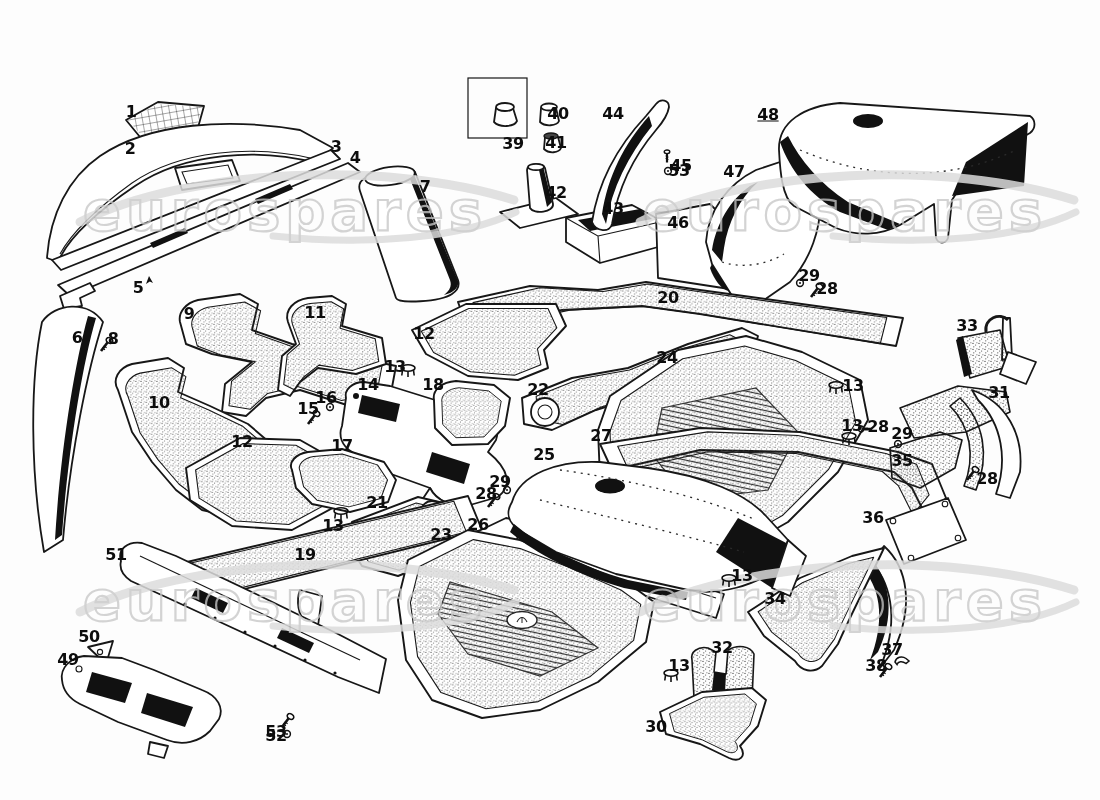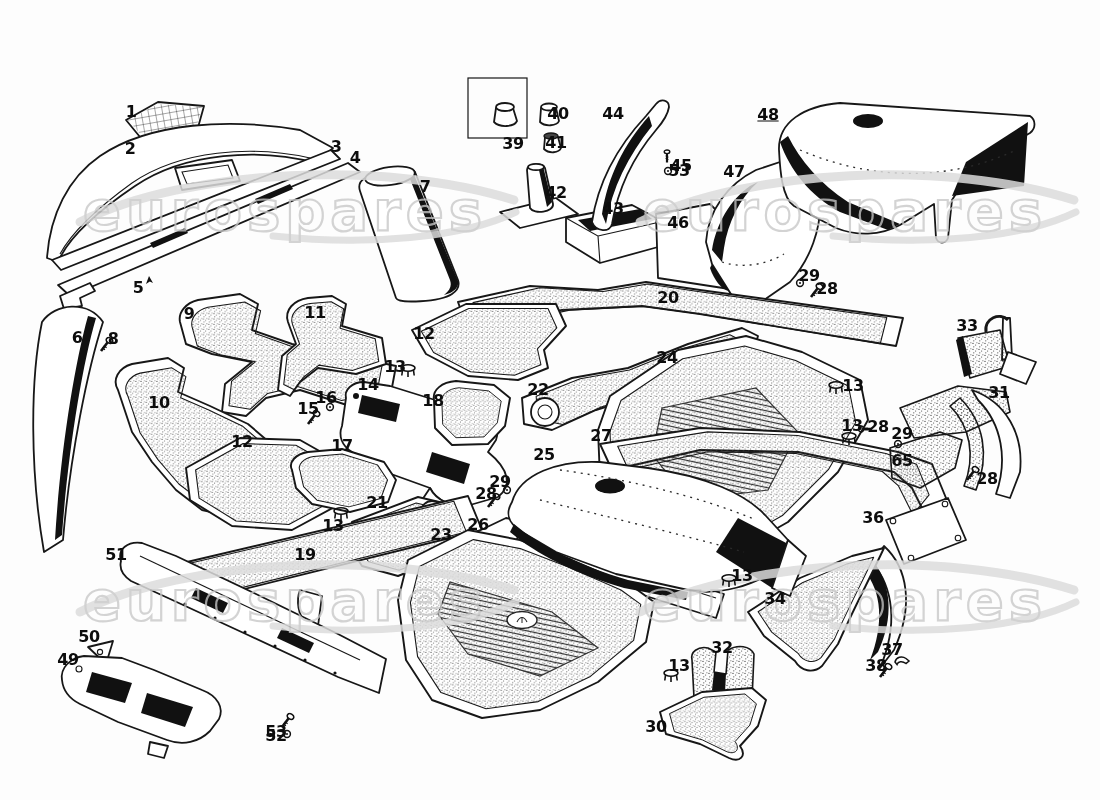--- a/index.html
+++ b/index.html
@@ -308,21 +308,21 @@
       <div class="callout" style="left: 395px; top: 366px;">13</div>
       <div class="callout" style="left: 853px; top: 385px;">13</div>
       <div class="callout" style="left: 852px; top: 425px;">13</div>
       <div class="callout" style="left: 742px; top: 575px;">13</div>
       <div class="callout" style="left: 679px; top: 665px;">13</div>
       <div class="callout" style="left: 333px; top: 525px;">13</div>
       <div class="callout" style="left: 368px; top: 384px;">14</div>
       <div class="callout" style="left: 308px; top: 408px;">15</div>
       <div class="callout" style="left: 326px; top: 397px;">16</div>
       <div class="callout" style="left: 342px; top: 445px;">17</div>
-      <div class="callout" style="left: 433px; top: 400px;">18</div>
+      <div class="callout" style="left: 433px; top: 384px;">18</div>
       <div class="callout" style="left: 305px; top: 554px;">19</div>
       <div class="callout" style="left: 668px; top: 297px;">20</div>
       <div class="callout" style="left: 377px; top: 502px;">21</div>
       <div class="callout" style="left: 538px; top: 389px;">22</div>
       <div class="callout" style="left: 441px; top: 534px;">23</div>
       <div class="callout" style="left: 667px; top: 357px;">24</div>
       <div class="callout" style="left: 544px; top: 454px;">25</div>
       <div class="callout" style="left: 478px; top: 524px;">26</div>
       <div class="callout" style="left: 601px; top: 435px;">27</div>
       <div class="callout" style="left: 827px; top: 288px;">28</div>
@@ -330,21 +330,21 @@
       <div class="callout" style="left: 878px; top: 426px;">28</div>
       <div class="callout" style="left: 987px; top: 478px;">28</div>
       <div class="callout" style="left: 809px; top: 275px;">29</div>
       <div class="callout" style="left: 500px; top: 481px;">29</div>
       <div class="callout" style="left: 902px; top: 433px;">29</div>
       <div class="callout" style="left: 656px; top: 726px;">30</div>
       <div class="callout" style="left: 963px; top: 392px; margin-left: 36px;">31</div>
       <div class="callout" style="left: 722px; top: 647px;">32</div>
       <div class="callout" style="left: 967px; top: 325px;">33</div>
       <div class="callout" style="left: 775px; top: 598px;">34</div>
-      <div class="callout" style="left: 902px; top: 460px;">65</div>
+      <div class="callout" style="left: 902px; top: 460px;">35</div>
       <div class="callout" style="left: 873px; top: 517px;">36</div>
       <div class="callout" style="left: 892px; top: 649px;">37</div>
       <div class="callout" style="left: 876px; top: 665px;">38</div>
       <div class="callout" style="left: 513px; top: 112px; margin-top: 31px;">39</div>
       <div class="callout" style="left: 558px; top: 113px;">40</div>
       <div class="callout" style="left: 556px; top: 142px;">41</div>
       <div class="callout" style="left: 556px; top: 192px;">42</div>
       <div class="callout" style="left: 613px; top: 208px;">43</div>
       <div class="callout" style="left: 613px; top: 113px;">44</div>
       <div class="callout" style="left: 681px; top: 157px; margin-top: 8px;">45</div>

